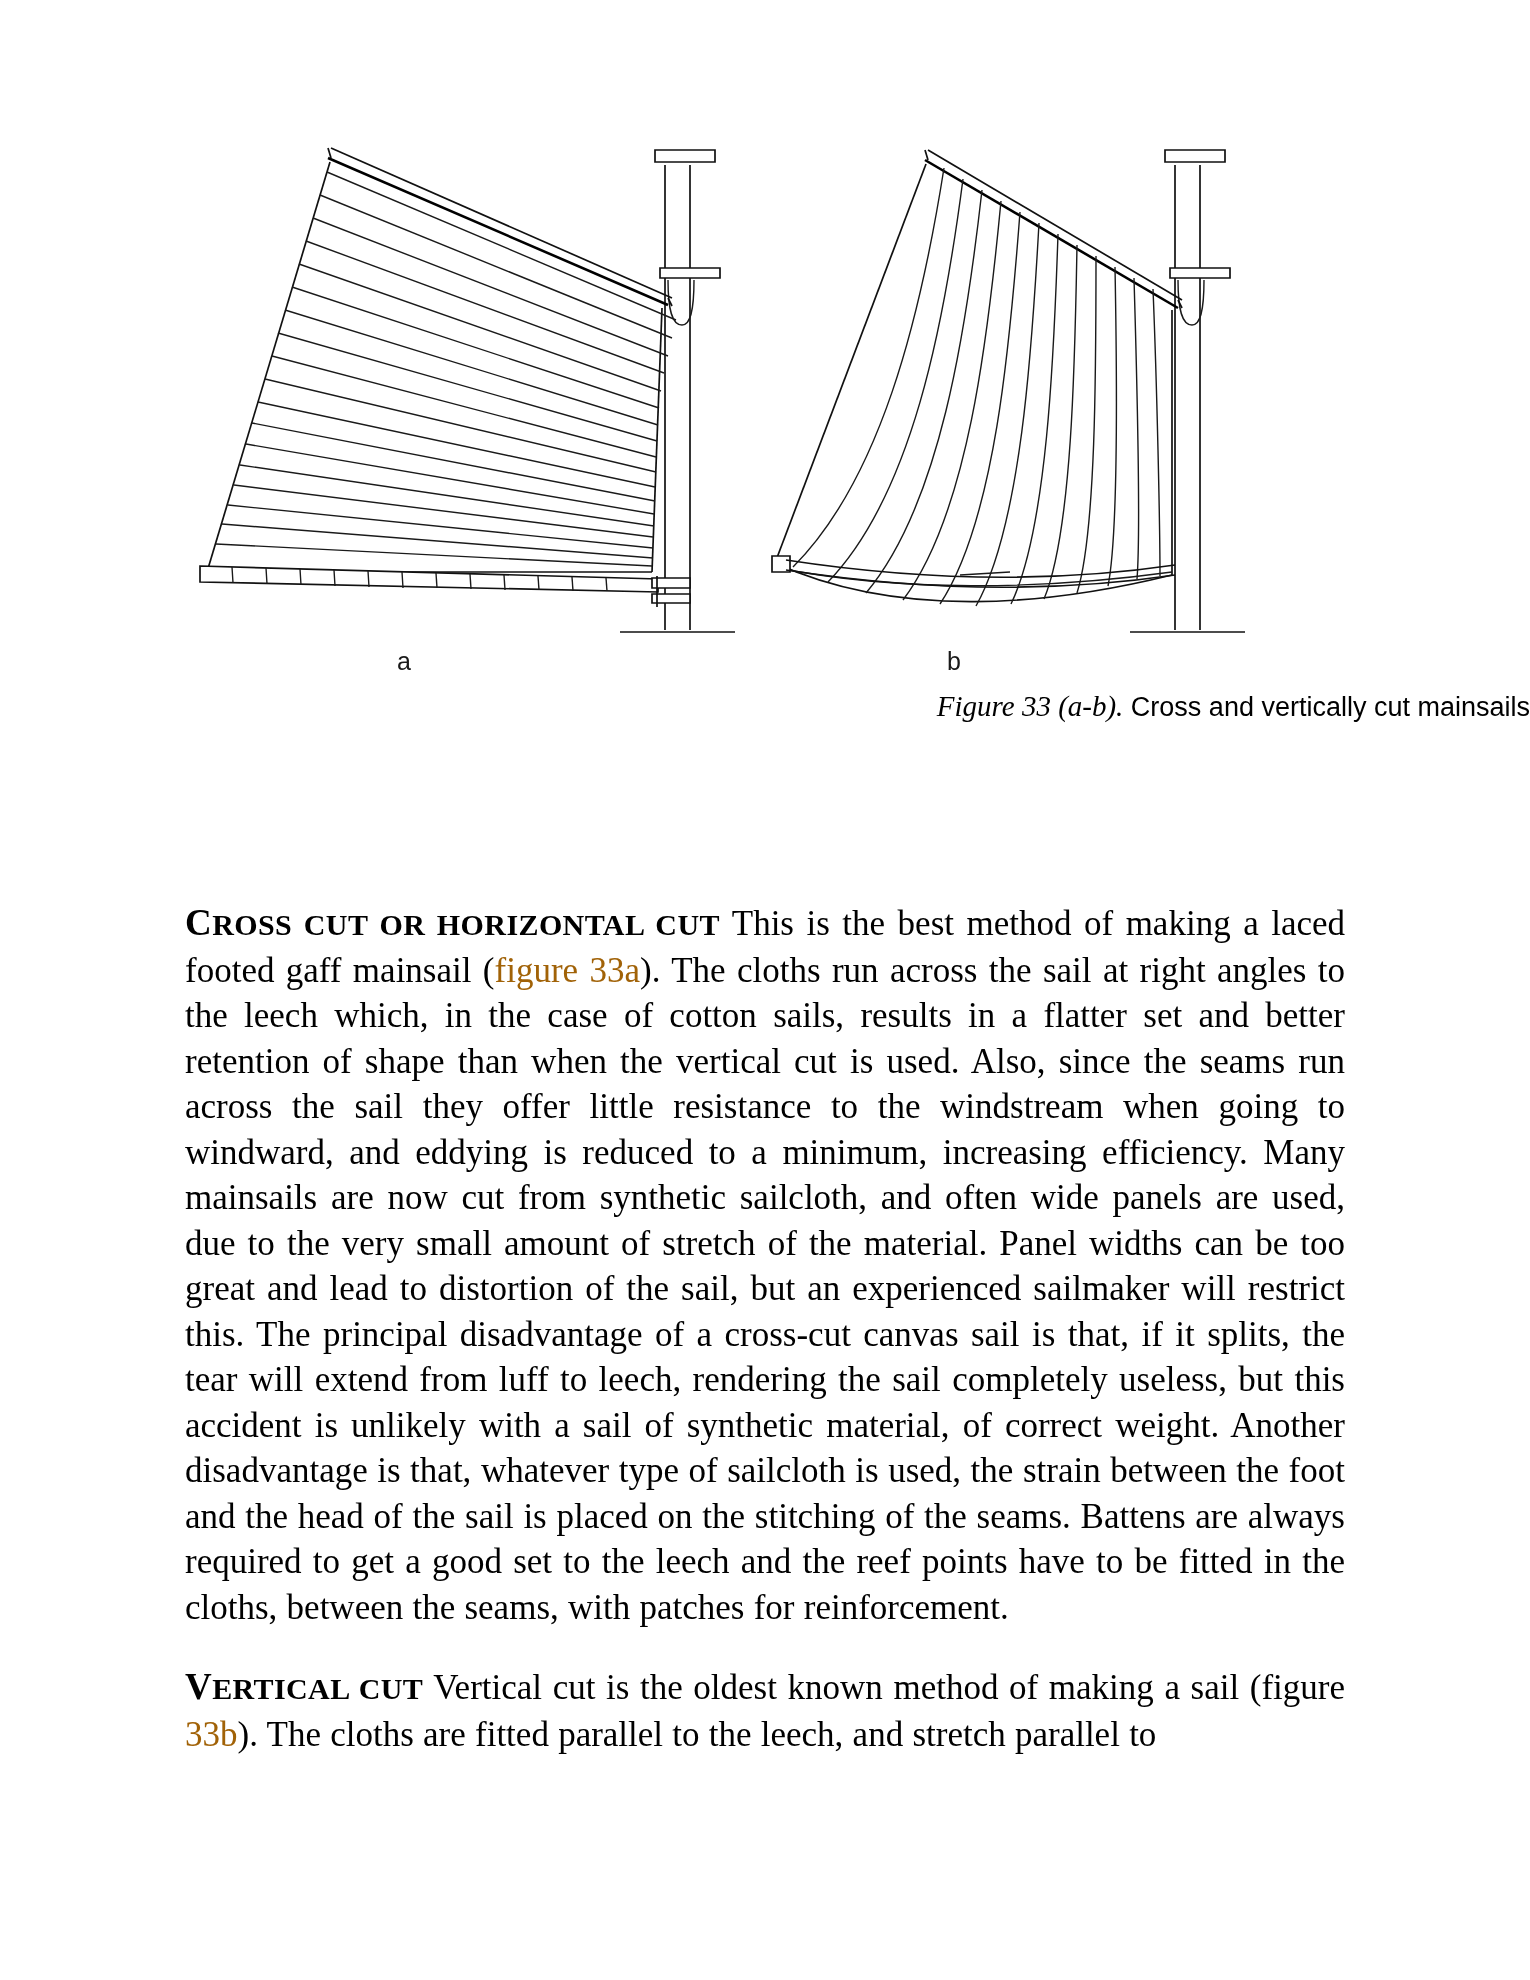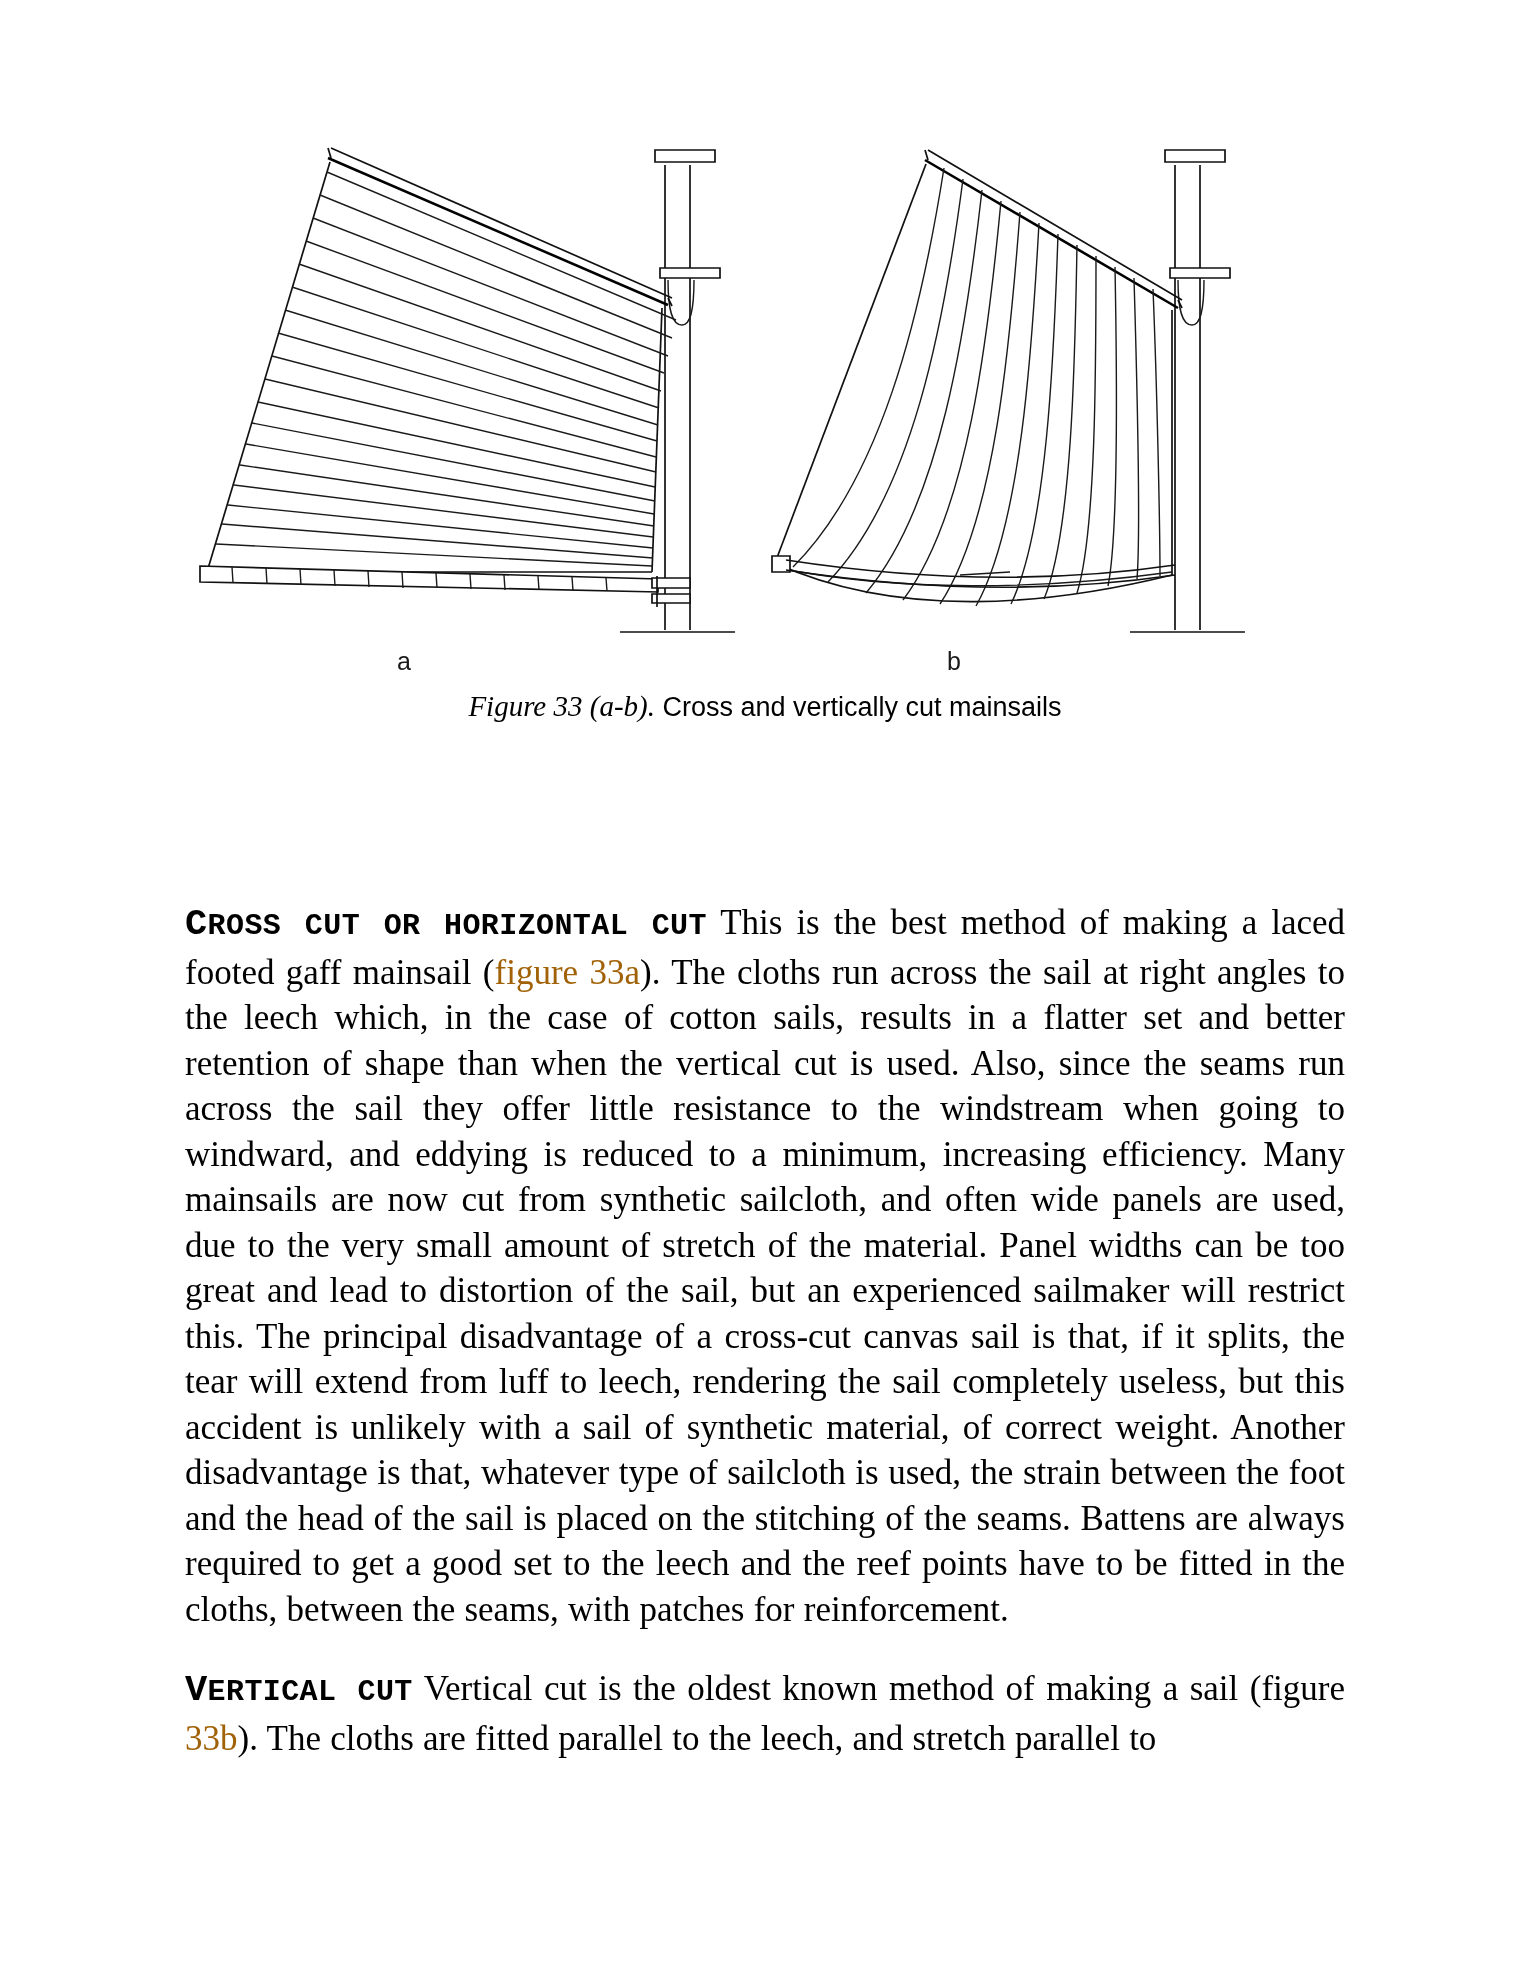--- a/index.html
+++ b/index.html
@@ -44,21 +44,21 @@
     letter-spacing: 0px;
   }
   .fig-label-a { left: 397px; top: 527px; }
   .fig-label-b { left: 947px; top: 527px; }
 
   .figure-caption {
     position: absolute;
     left: 0;
     top: 570px;
     width: 1530px;
-    text-align: center;
+    text-align: right;
     font-size: 0;
     white-space: nowrap;
   }
   .cap-num {
     font-family: "Liberation Serif", "DejaVu Serif", serif;
     font-style: italic;
     font-size: 29px;
     color: #000;
     vertical-align: baseline;
   }
@@ -84,21 +84,21 @@
     line-height: 45.5px;
     text-align: justify;
     text-justify: inter-word;
     color: #000000;
     word-spacing: 0.5px;
   }
   p.para:last-child { margin-bottom: 2px; }
 
   
   .runin {
-    font-family: Liberation Mono, monospace;
+    font-family: Liberation Serif, serif;
     font-weight: bold;
     font-size: 30px;
     letter-spacing: 0.4px;
   }
   .runin .cap {
     font-size: 37px;
   }
 
   .link {
     color: #a16207;

